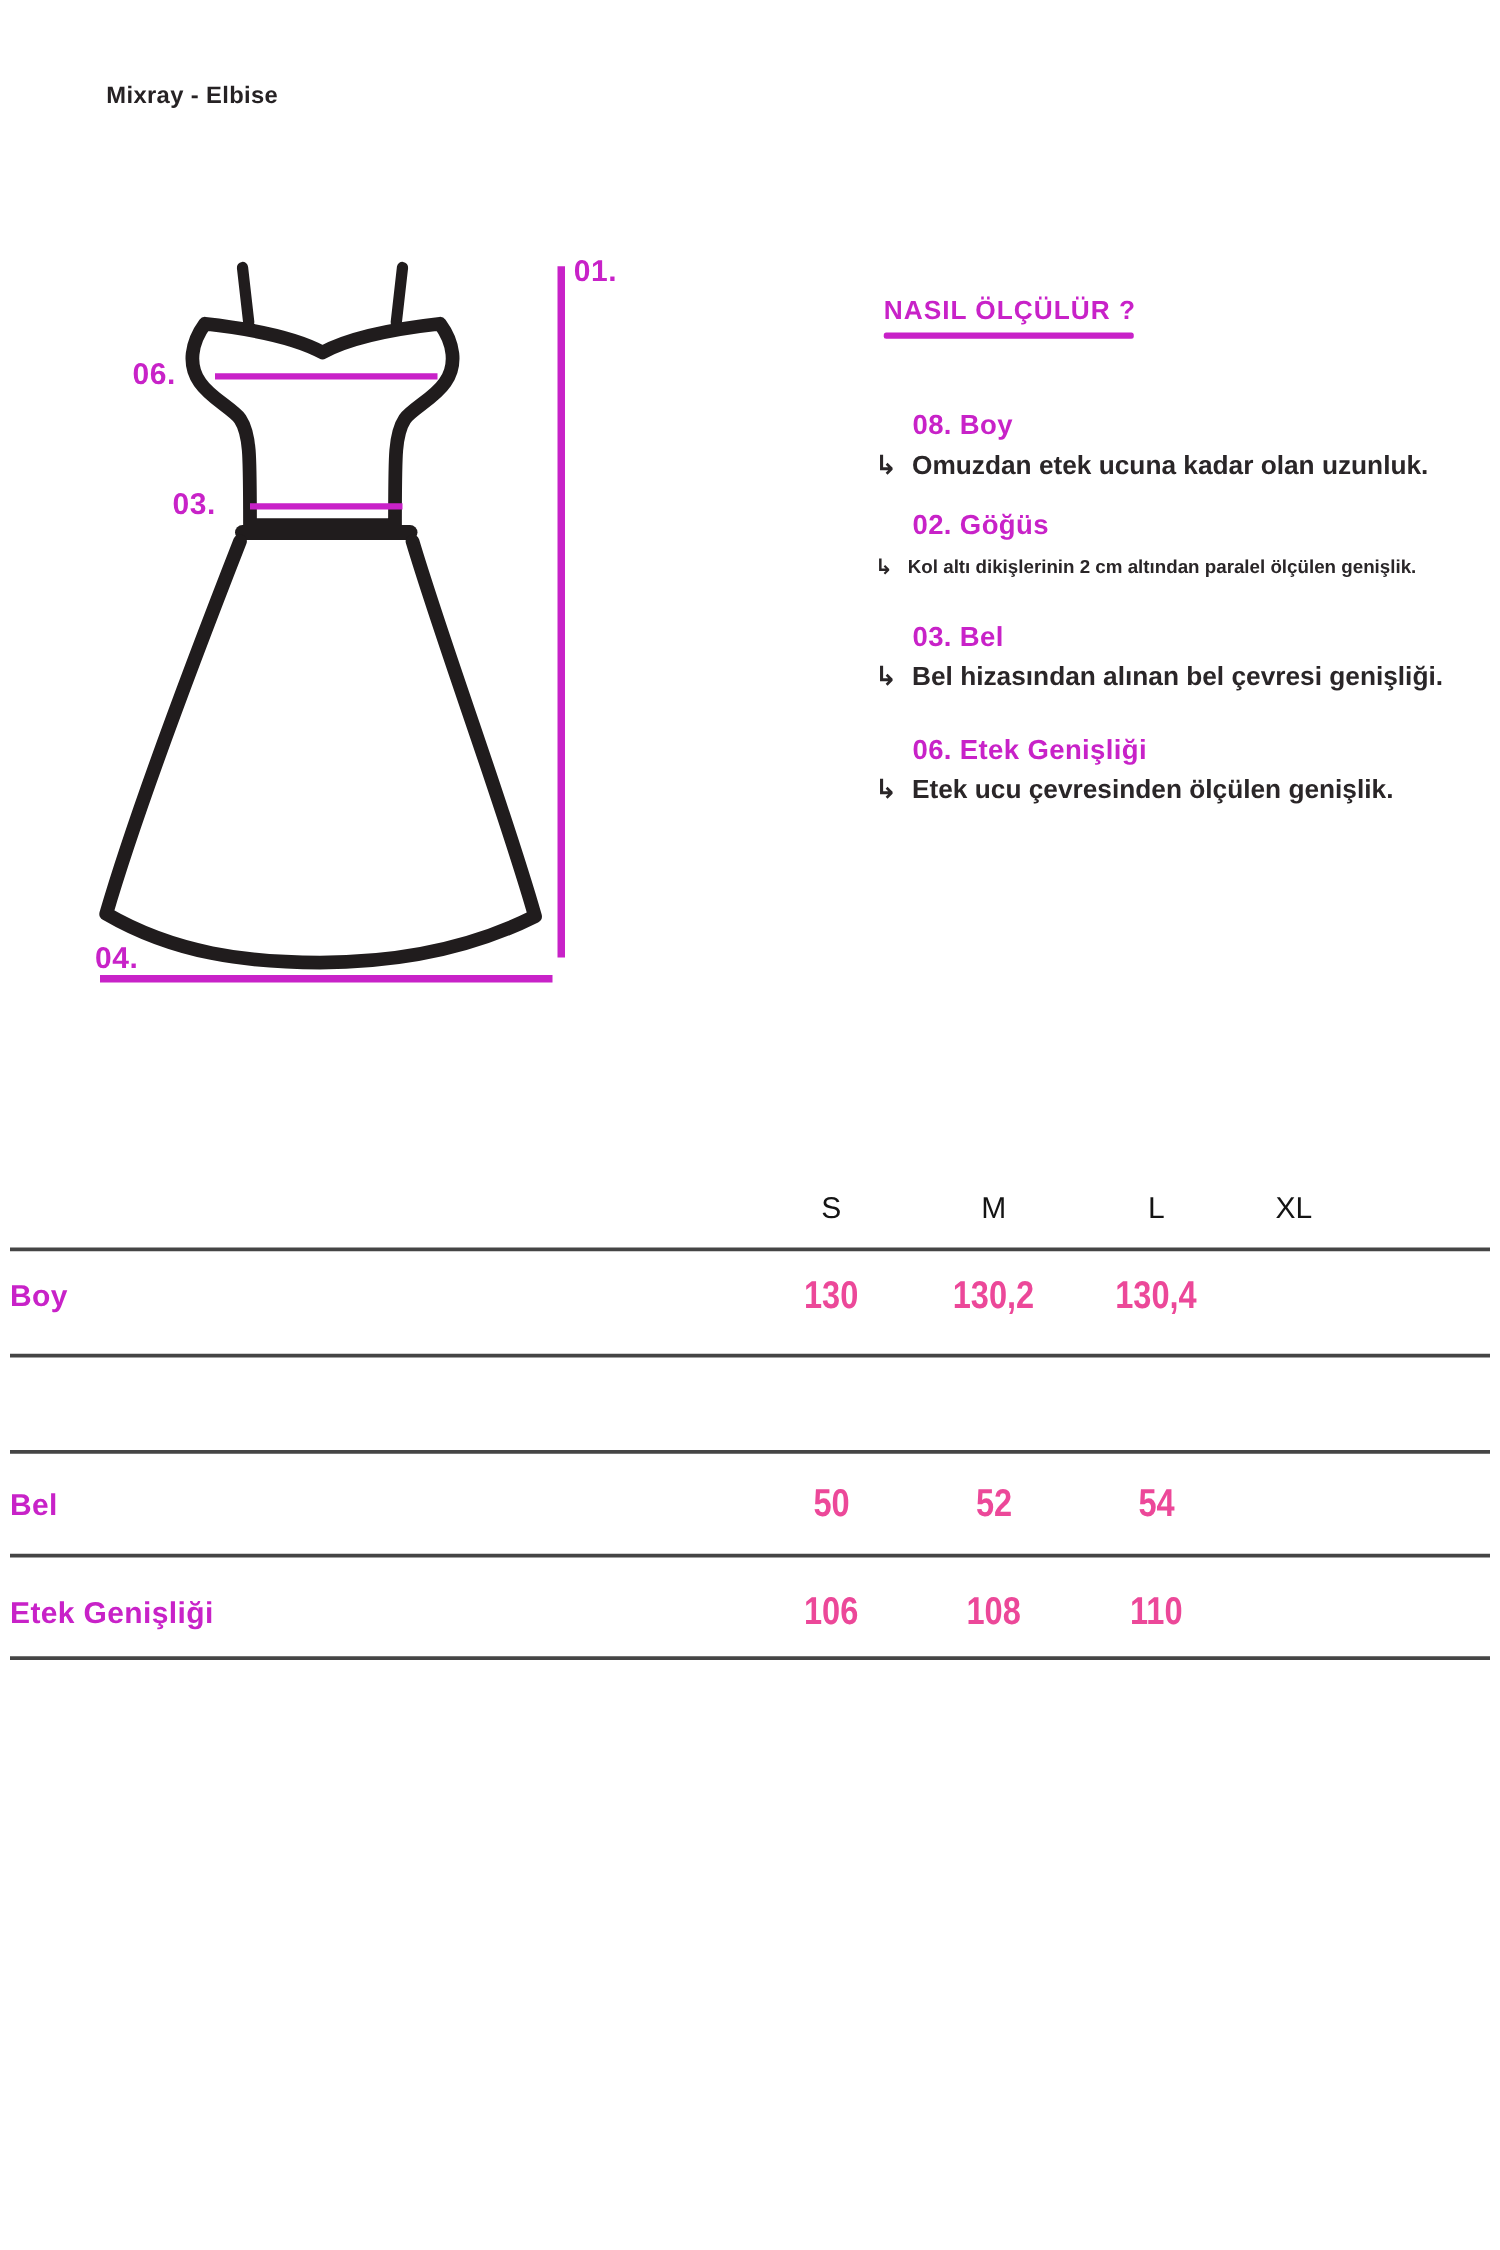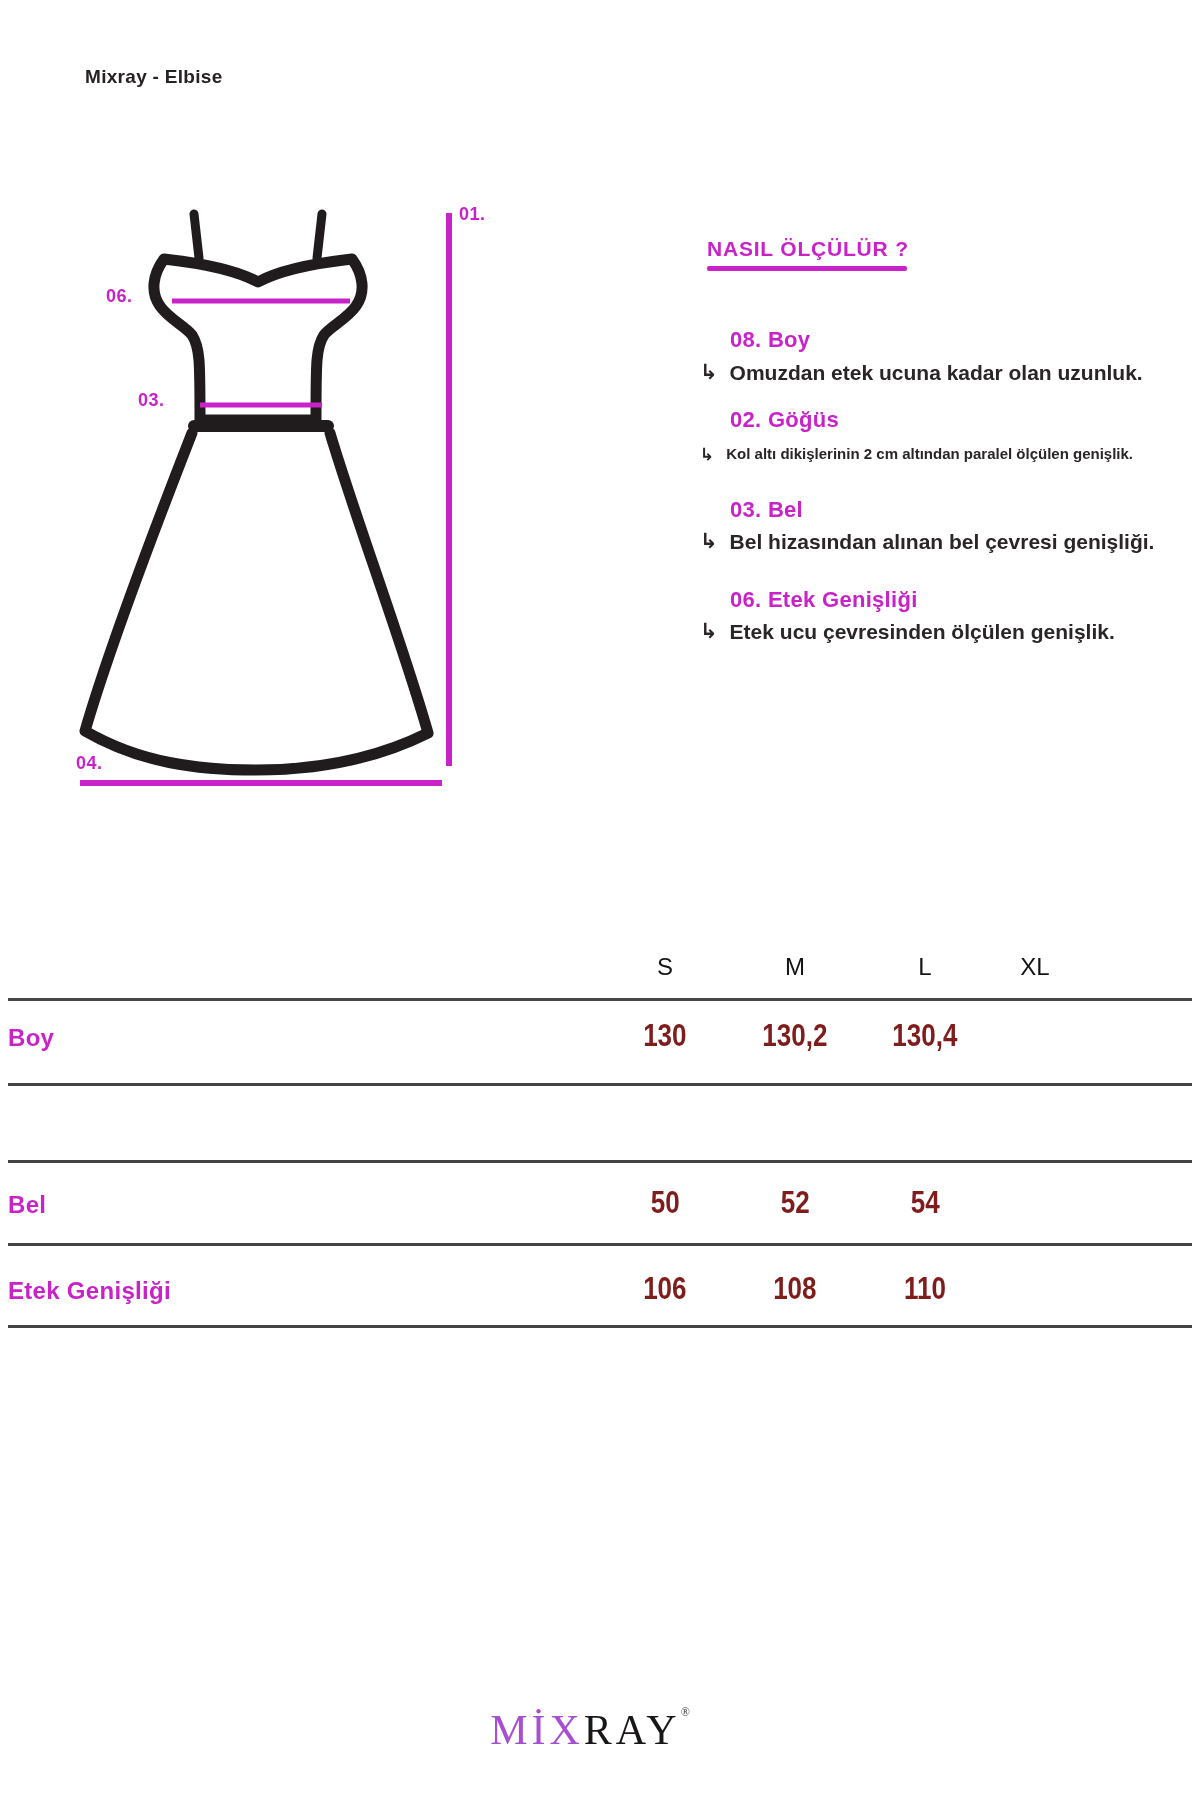--- a/index.html
+++ b/index.html
@@ -11,21 +11,21 @@
 
   
   .doc-title{left:85px;top:66px;font-size:19px;font-weight:bold;color:#262224;letter-spacing:.3px;}
 
   
   .diagram-svg{left:0;top:0;width:1200px;height:1800px;}
   .ink-stroke{stroke:var(--ink);fill:none;stroke-linecap:round;stroke-linejoin:round;}
   .magenta-stroke{stroke:var(--magenta);fill:none;stroke-linecap:butt;}
 
   
-  .marker{font-size:18px;font-weight:bold;color:var(--magenta);letter-spacing:.5px;}
+  .marker{font-size:24px;font-weight:bold;color:var(--magenta);letter-spacing:.5px;}
   .m01{left:459px;top:204px;}
   .m02{left:106px;top:286px;}
   .m03{left:138px;top:390px;}
   .m04{left:76px;top:753px;}
 
   
   .howto-heading{left:707px;top:237px;font-size:21px;font-weight:bold;color:var(--magenta);letter-spacing:.8px;}
   .howto-underline{left:707px;top:266px;width:200px;height:5px;background:var(--magenta);border-radius:2px;}
   .howto-title{position:absolute;left:730px;font-size:22px;font-weight:bold;color:var(--magenta);letter-spacing:.3px;}
   .howto-desc{position:absolute;left:700px;display:flex;gap:12px;align-items:flex-start;
@@ -41,21 +41,21 @@
   
   .rule{left:8px;width:1184px;height:3px;background:var(--table-line);}
   .r1{top:998px;} .r2{top:1083px;} .r3{top:1160px;} .r4{top:1243px;} .r5{top:1325px;}
   .col{position:absolute;width:120px;text-align:center;}
   .colS{left:605px;} .colM{left:735px;} .colL{left:865px;} .colXL{left:975px;}
   .thead-row{left:0;top:953px;width:1200px;height:30px;}
   .thead-row .col{font-size:24px;font-weight:normal;color:#141414;}
   .trow{left:0;width:988px;height:40px;}
   .row-boy{top:1018px;} .row-gogus{top:1103px;} .row-bel{top:1185px;} .row-etek{top:1271px;padding-left:25px;}
   .row-label{position:absolute;left:8px;top:6px;font-size:24px;font-weight:bold;color:var(--magenta);letter-spacing:.3px;}
-  .trow .col{top:0;font-size:31px;font-weight:bold;color:#7f1d1d;}
+  .trow .col{top:0;font-size:31px;font-weight:bold;color:#ec4899;}
   .trow .num{display:inline-block;transform:scaleX(.84);transform-origin:center;}
 
   
   .brand{left:410px;top:1706px;width:360px;text-align:center;white-space:nowrap;
     font-family:"Liberation Serif","DejaVu Serif",serif;font-size:42px;letter-spacing:4px;line-height:1.1;}
   .brand .mix{color:var(--logo-purple);}
   .brand .ray{color:#191617;}
   .brand .reg{font-size:12px;color:#3a3a3a;vertical-align:28px;letter-spacing:0;}
 </style>
 </head>
@@ -148,17 +148,14 @@
   <div class="abs trow row-etek">
     <div class="row-label">Etek Genişliği</div>
     <div class="col colS"><span class="num">106</span></div>
     <div class="col colM"><span class="num">108</span></div>
     <div class="col colL"><span class="num">110</span></div>
     <div class="col colXL"><span class="num"></span></div>
   </div>
 
   <div class="abs rule r5"></div>
 
-  <div class="abs brand">
-    <span class="mix">MİX</span><span class="ray">RAY</span><span class="reg">®</span>
-  </div>
 
 </div>
 
 </body></html>

